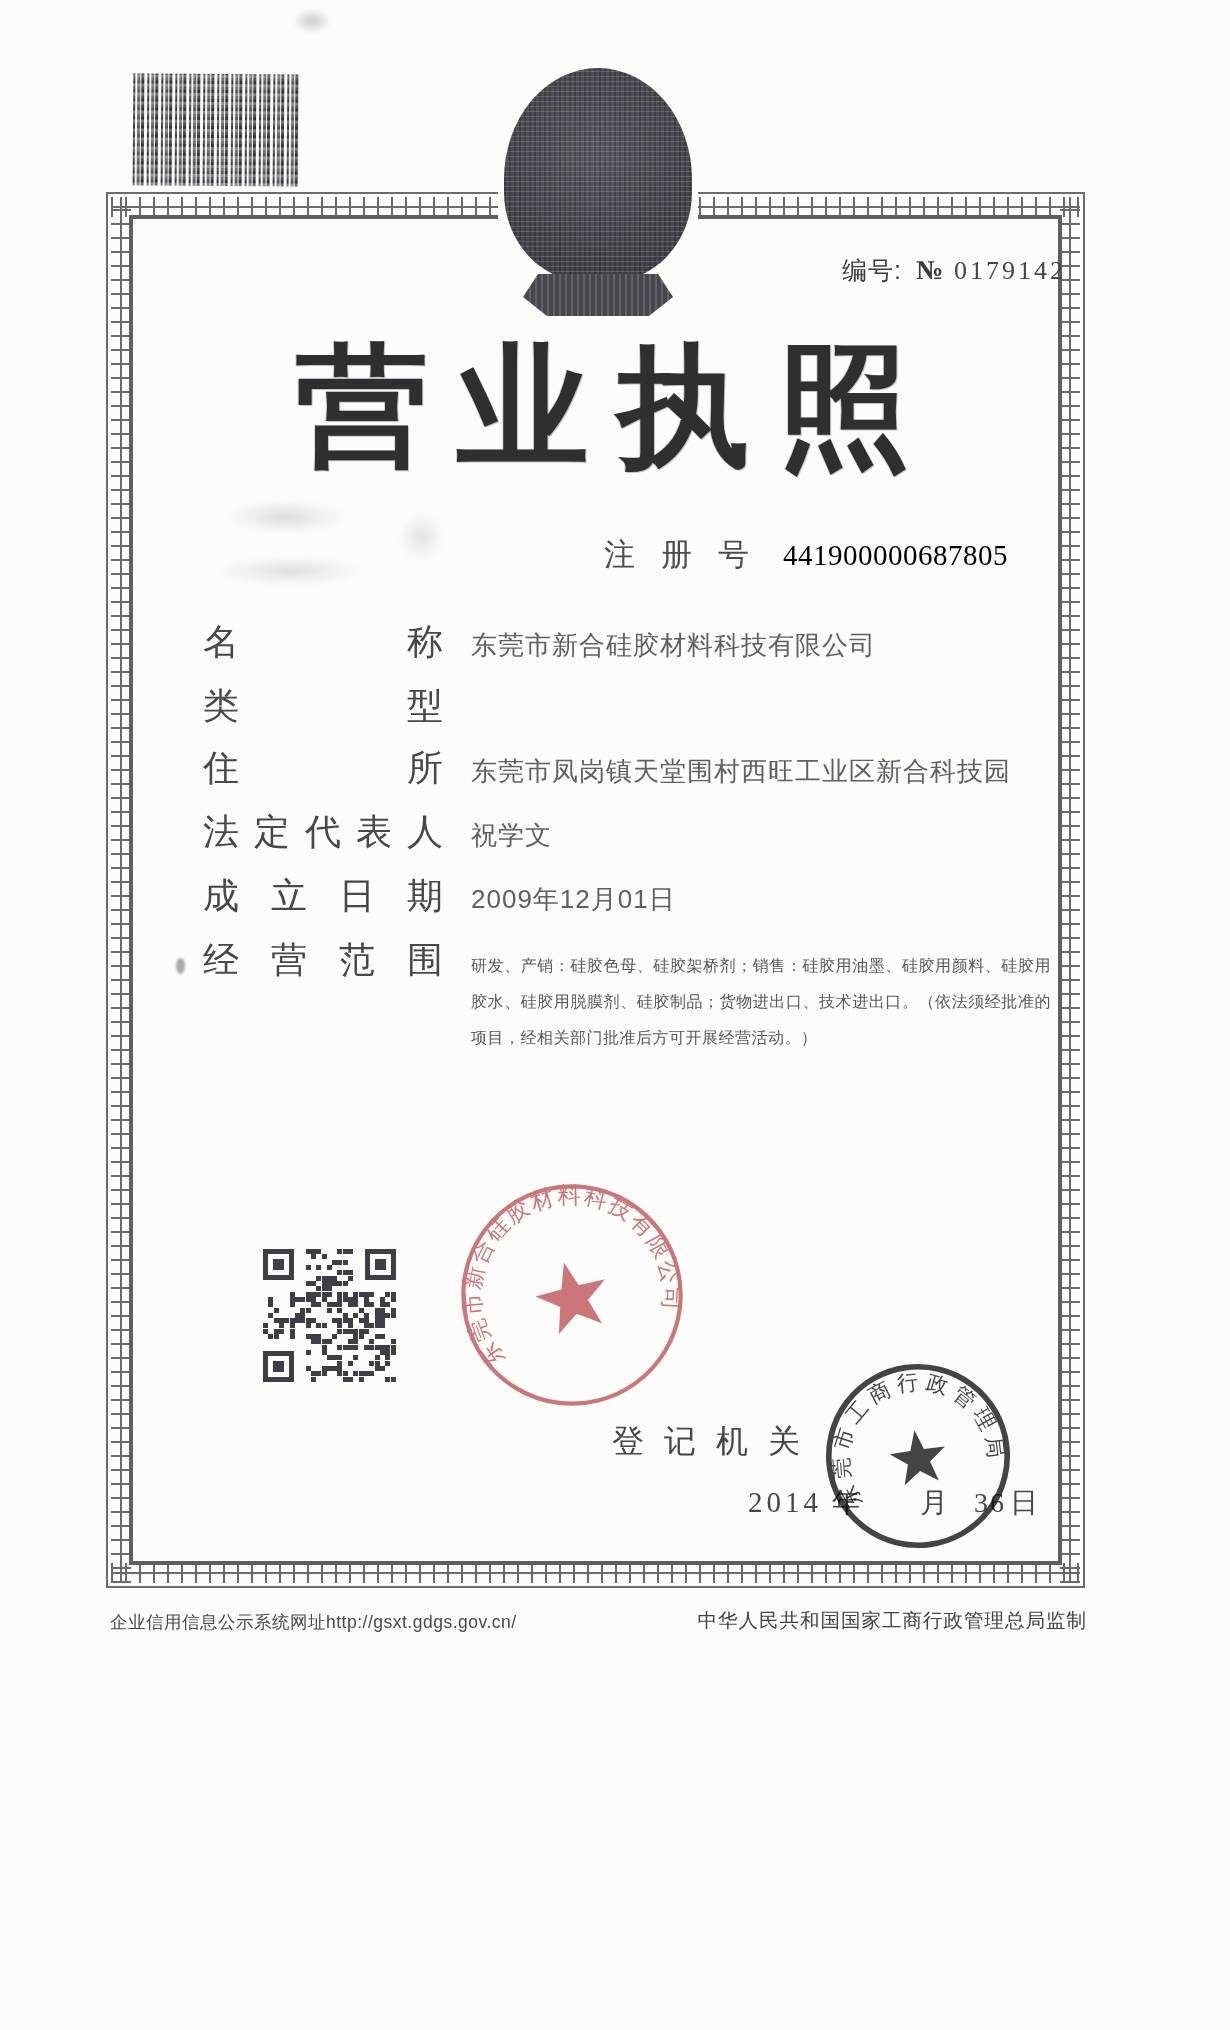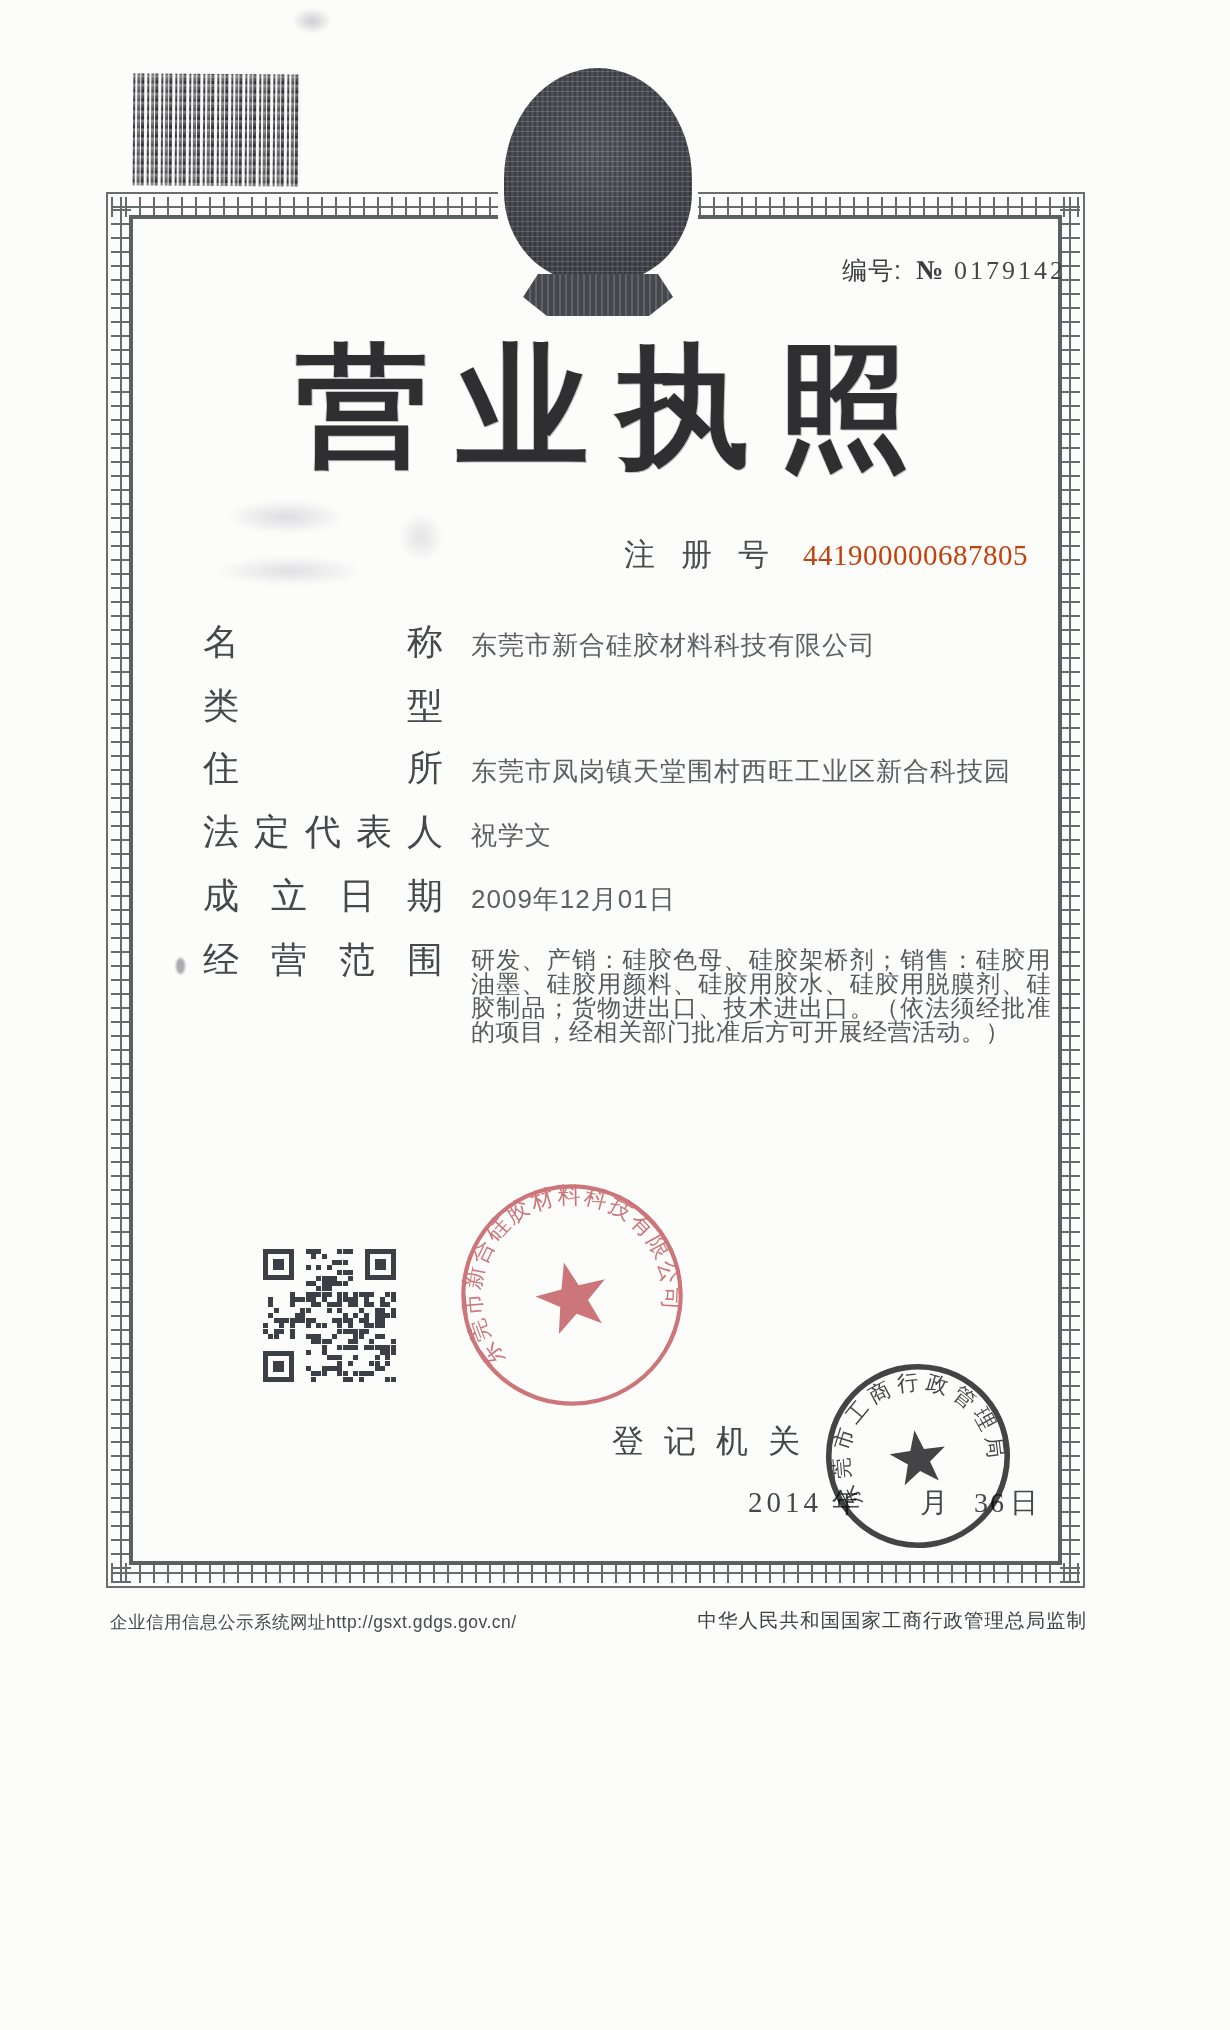--- a/index.html
+++ b/index.html
@@ -61,32 +61,32 @@
   .serial{position:absolute;left:842px;top:254px;display:flex;align-items:baseline;
     font-size:25px;color:#3a3c40;letter-spacing:1px;z-index:4;}
   .serial .no-sign{font-family:"Liberation Serif",serif;font-weight:bold;font-size:27px;margin:0 10px 0 14px;}
   .serial .ser-num{font-family:"Liberation Serif",serif;font-size:26px;letter-spacing:3px;color:#44464a;}
   
   .title{position:absolute;left:296px;top:338px;width:614px;display:flex;
     justify-content:space-between;z-index:4;}
   .title span{font-size:132px;line-height:1.05;font-weight:900;color:#2f2f32;
     text-shadow:1px 1px 0 rgba(110,110,115,.4), -1px 0 0 rgba(90,90,95,.25);}
   
-  .regno{position:absolute;left:624px;top:534px;display:flex;align-items:baseline;z-index:4;}
+  .regno{position:absolute;left:604px;top:534px;display:flex;align-items:baseline;z-index:4;}
   .regno-label{font-size:31px;letter-spacing:26px;color:#4a4d51;}
   .regno-value{font-family:"Liberation Serif",serif;font-size:29px;letter-spacing:.5px;
-    color:#c2410c;margin-left:8px;}
+    color:#000000;margin-left:8px;}
   
   .fields{position:absolute;left:203px;top:624px;width:880px;z-index:4;}
   .field-row{display:flex;align-items:flex-start;margin-bottom:26px;min-height:36px;}
   .field-label{display:block;width:240px;flex:0 0 240px;font-size:36px;line-height:36px;
     color:#45484c;text-align:justify;text-align-last:justify;font-weight:500;}
   .field-value{margin-left:28px;font-size:26px;line-height:34px;padding-top:4px;
     color:#5c5f64;letter-spacing:1px;}
-  .field-row.scope .field-value{width:580px;font-size:24px;line-height:24px;
+  .field-row.scope .field-value{width:580px;font-size:16px;line-height:36px;
     letter-spacing:.5px;text-align:justify;padding-top:6px;color:#55585d;}
   
   .smudge{position:absolute;pointer-events:none;}
   .sm1{left:226px;top:500px;width:120px;height:34px;
     background:radial-gradient(ellipse,rgba(95,95,115,.20),rgba(0,0,0,0) 70%);filter:blur(2px);}
   .sm2{left:215px;top:556px;width:150px;height:30px;
     background:radial-gradient(ellipse,rgba(95,95,115,.18),rgba(0,0,0,0) 70%);filter:blur(2px);}
   .sm3{left:398px;top:512px;width:46px;height:50px;
     background:radial-gradient(ellipse,rgba(95,95,115,.16),rgba(0,0,0,0) 70%);filter:blur(2px);}
   .sm4{left:176px;top:958px;width:9px;height:16px;border-radius:50%;

